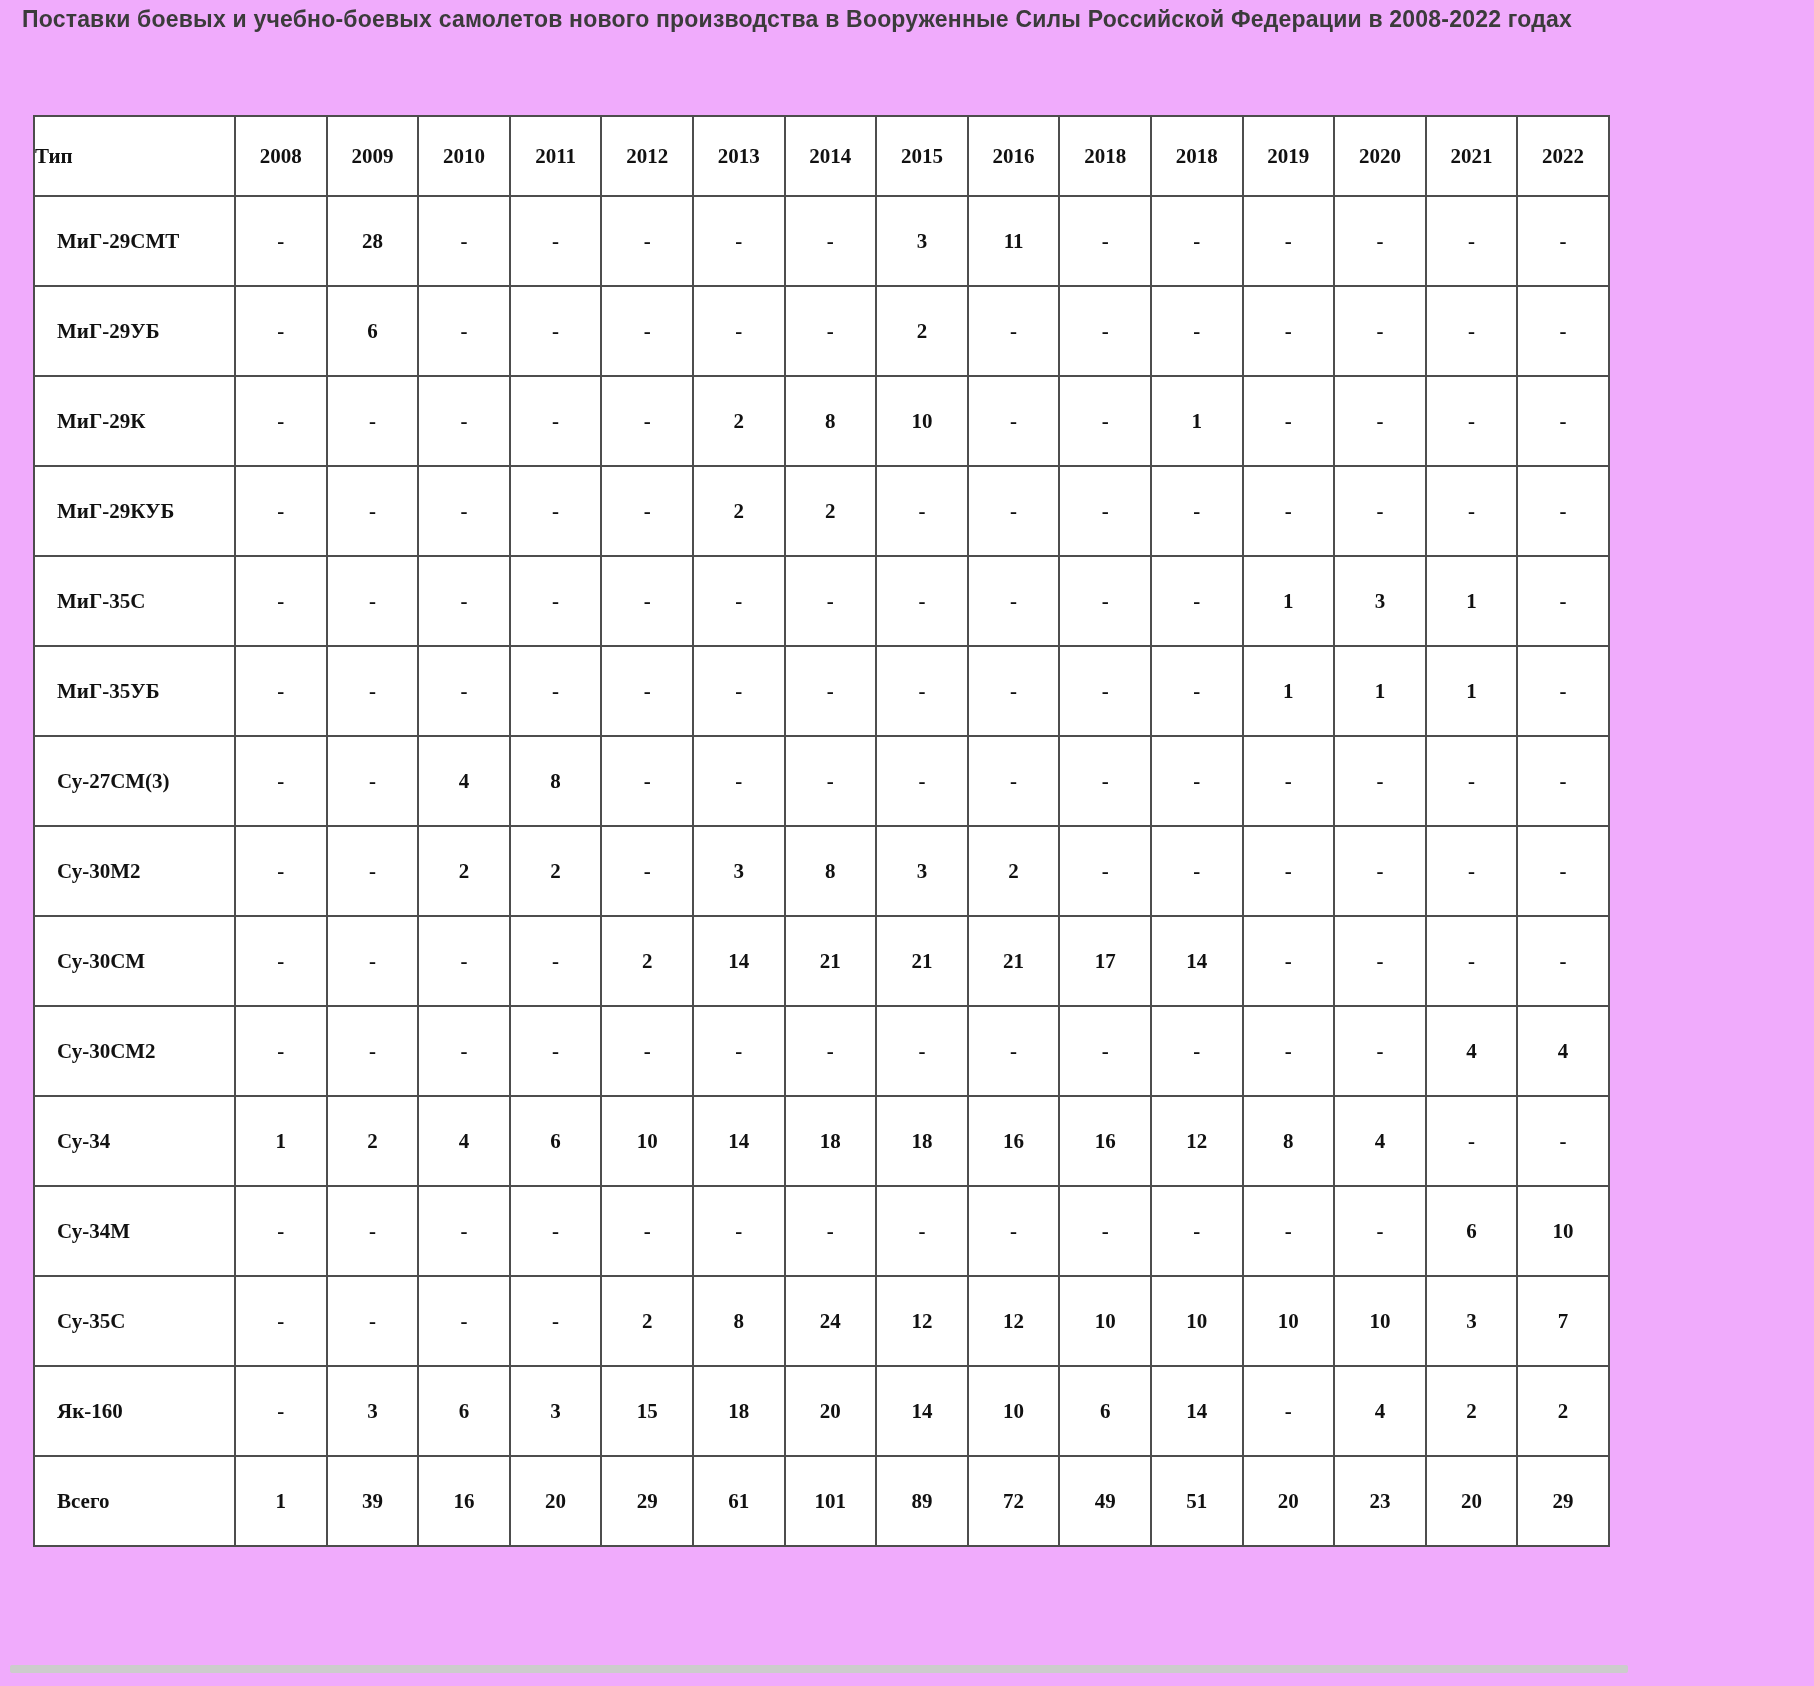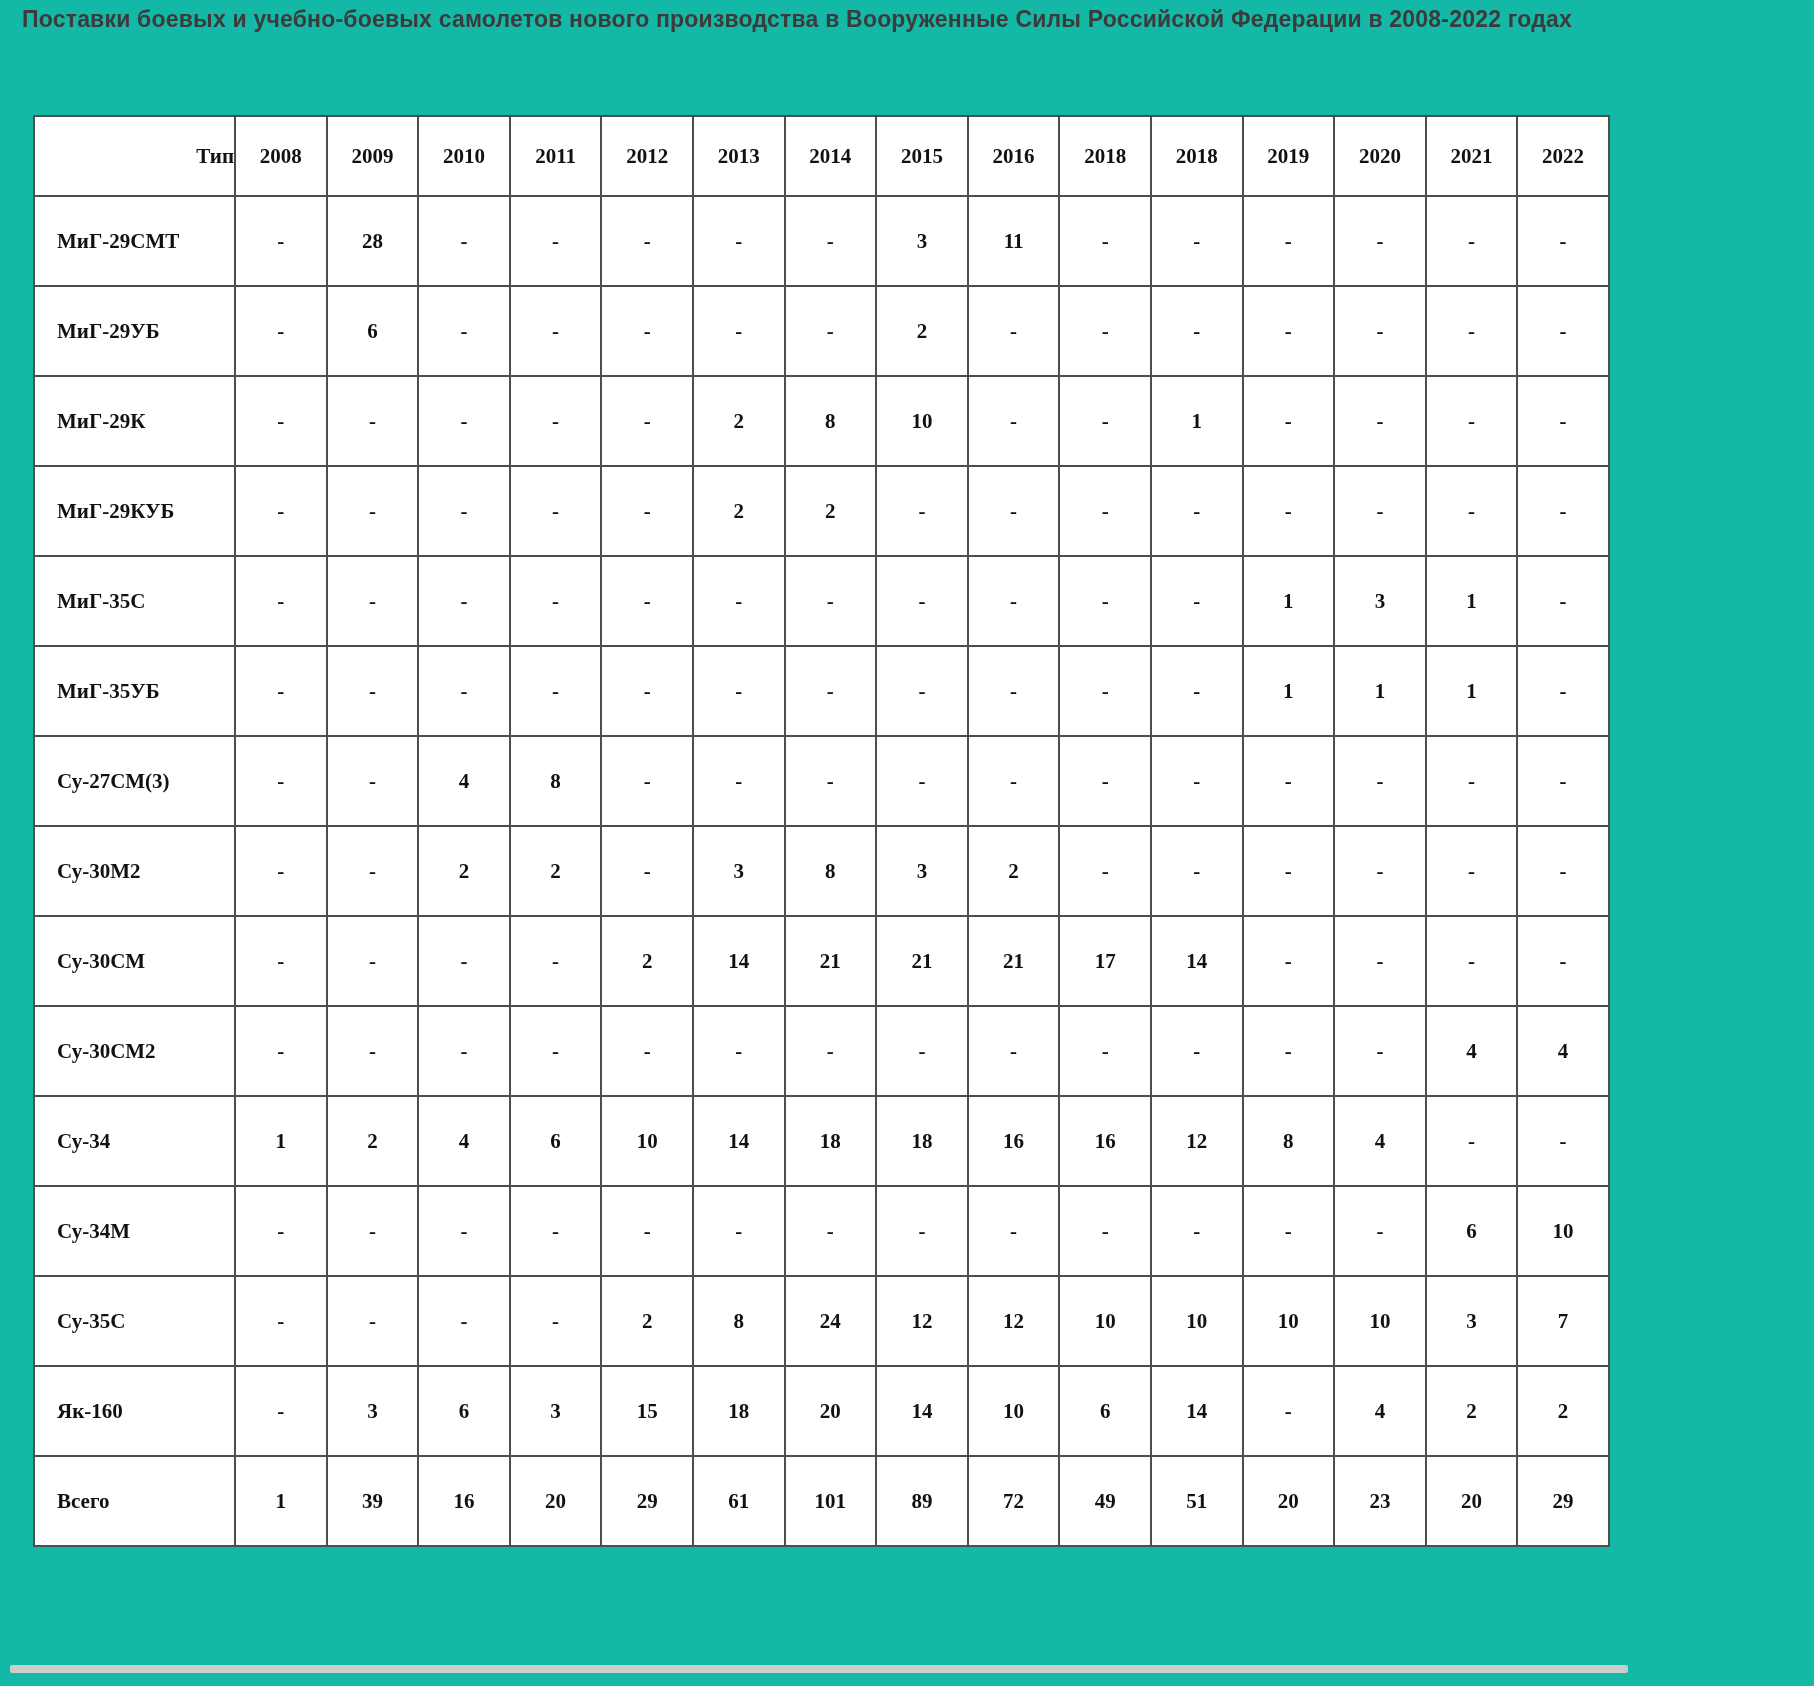--- a/index.html
+++ b/index.html
@@ -7,21 +7,21 @@
     padding: 0;
     background: #ffffff;
     width: 1814px;
     height: 1686px;
     font-family: "Liberation Sans", sans-serif;
   }
   .page {
     position: relative;
     width: 1814px;
     height: 1686px;
-    background: #14b8a6;
+    background: #f0abfc;
     overflow: hidden;
   }
   .page-title {
     position: absolute;
     left: 22px;
     top: 6px;
     font-family: "Liberation Sans", sans-serif;
     font-size: 23px;
     font-weight: bold;
     color: #3b3b3b;
@@ -56,21 +56,21 @@
   table.deliveries tbody td,
   table.deliveries tbody th {
     height: 88px;
   }
   table.deliveries tbody th.row-label,
   table.deliveries thead th.type-head {
     text-align: left;
     padding-left: 22px;
   }
   table.deliveries thead th.type-head {
-    text-align: right;
+    text-align: left;
     padding-left: 0;
   }
   .bottom-scrollbar {
     position: absolute;
     left: 10px;
     top: 1665px;
     width: 1618px;
     height: 8px;
     background: #cccccc;
     border-radius: 2px;

